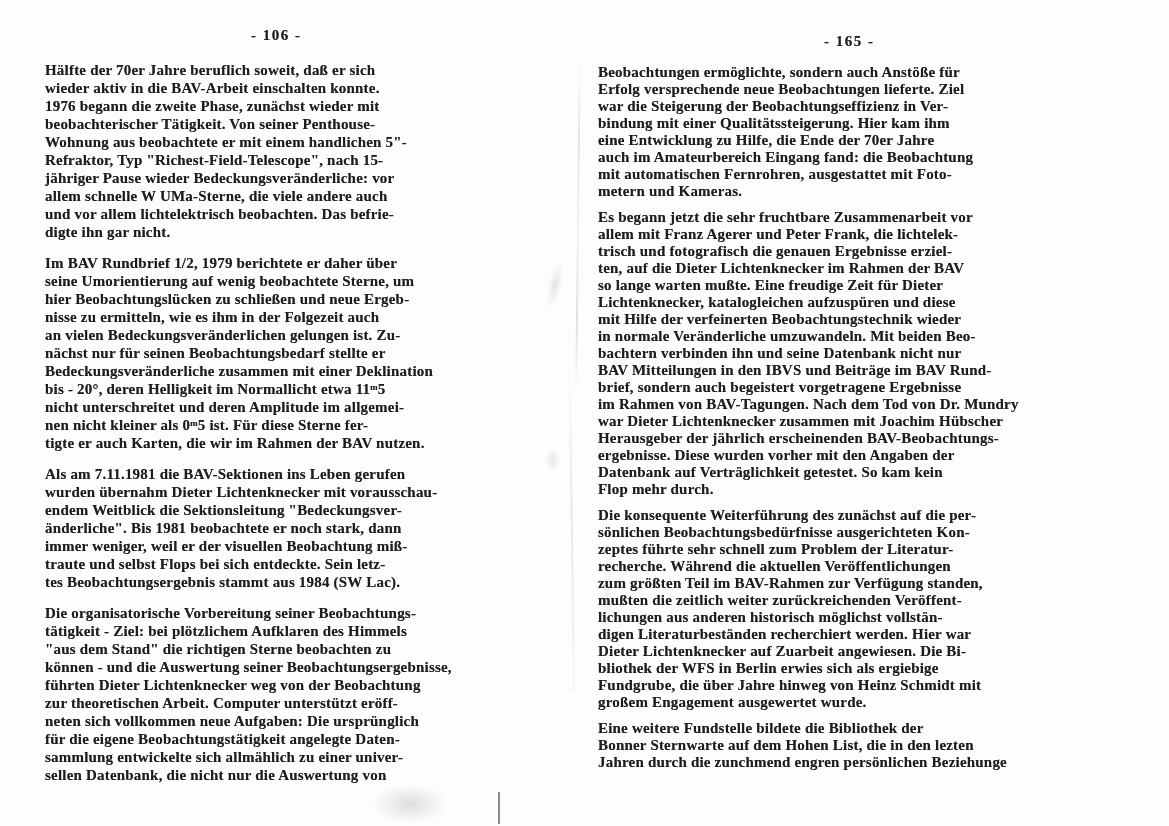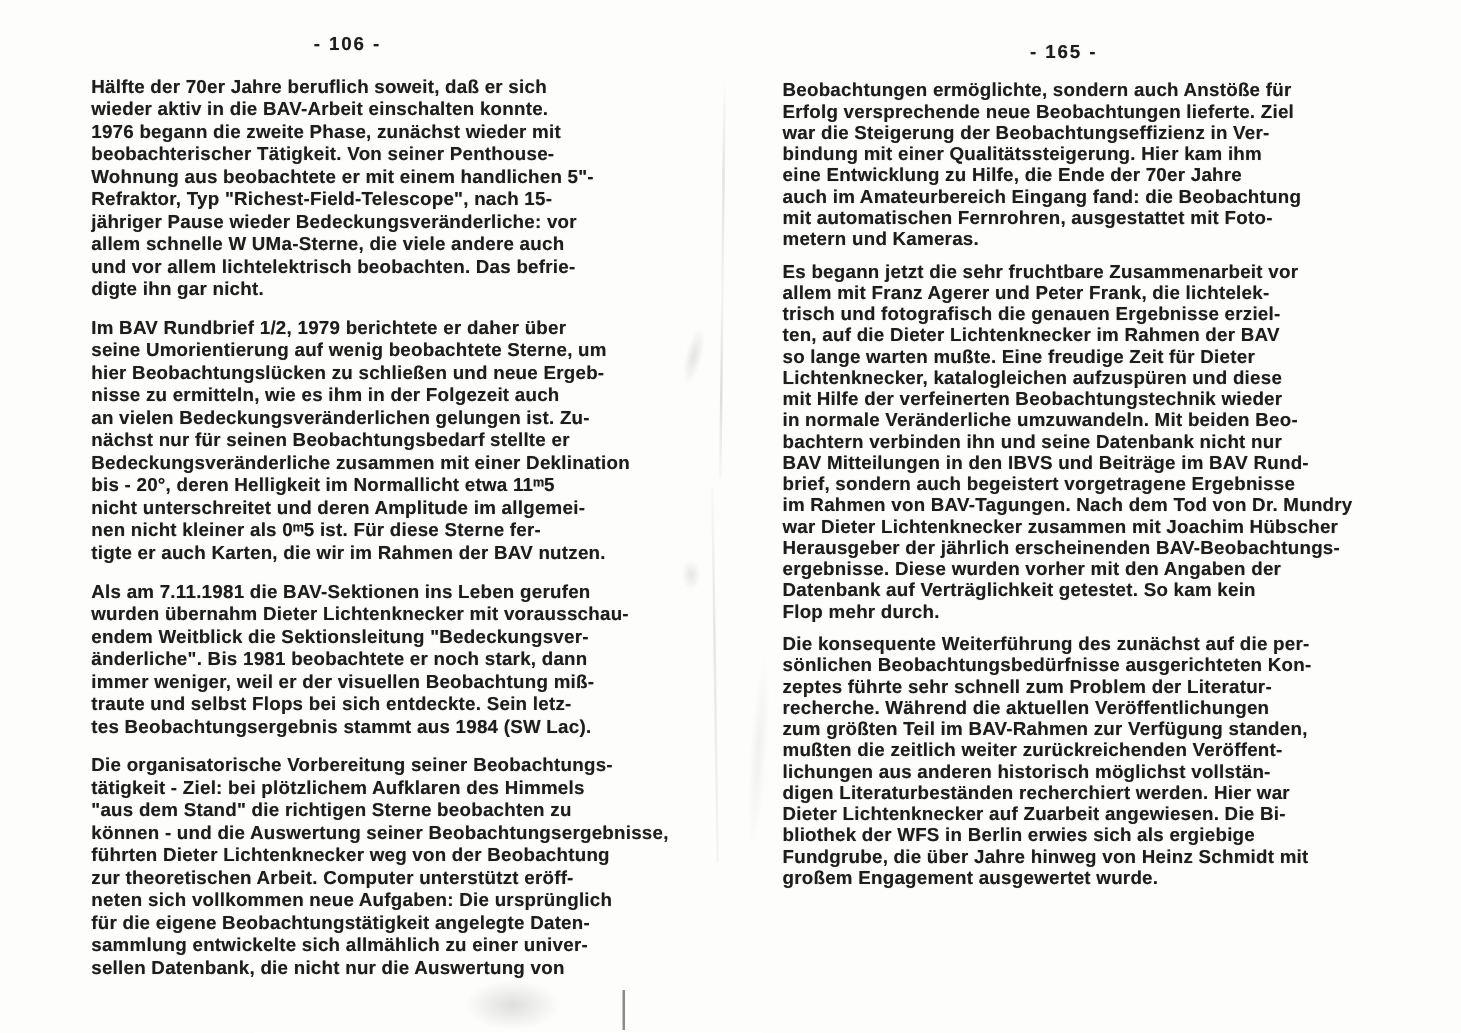--- a/index.html
+++ b/index.html
@@ -1,37 +1,37 @@
 <!DOCTYPE html>
 <html><head>
 <meta charset="utf-8">
 <style>
   html,body{margin:0;padding:0;background:#ffffff;}
   .scan{
     position:relative;
     width:1169px;height:826px;
     background:#fdfdfc;
     overflow:hidden;
-    font-family:Liberation Sans, sans-serif;
+    font-family:Liberation Serif, serif;
     color:#1d1d1d;
     font-weight:bold;
   }
   .page{position:absolute;top:0;}
   .page-left{left:45px;width:524px;}
   .page-right{left:598px;width:568px;}
   .page-num{
     position:absolute;
     font-size:15px;
     letter-spacing:1.5px;
     white-space:pre;
     text-shadow:0 0 0.6px rgba(25,25,25,0.5);
   }
   .page-left .page-num{left:206px;top:27px;}
   .page-right .page-num{left:226px;top:33px;}
-  .page-body{position:absolute;left:0;right:6px;margin-left:28px;}
+  .page-body{position:absolute;left:0;right:6px;}
   .page-left .page-body{top:61px;}
   .page-right .page-body{top:64px;}
   p.tw{
     white-space:pre-wrap;
     font-size:15px;
     margin:0 0 13px 0;
     letter-spacing:0.2px;
     text-shadow:0 0 0.6px rgba(25,25,25,0.5);
   }
   .page-left p.tw{line-height:18px;}
@@ -155,20 +155,23 @@
 zeptes führte sehr schnell zum Problem der Literatur-
 recherche. Während die aktuellen Veröffentlichungen
 zum größten Teil im BAV-Rahmen zur Verfügung standen,
 mußten die zeitlich weiter zurückreichenden Veröffent-
 lichungen aus anderen historisch möglichst vollstän-
 digen Literaturbeständen recherchiert werden. Hier war
 Dieter Lichtenknecker auf Zuarbeit angewiesen. Die Bi-
 bliothek der WFS in Berlin erwies sich als ergiebige
 Fundgrube, die über Jahre hinweg von Heinz Schmidt mit
 großem Engagement ausgewertet wurde.</p>
+      <p class="tw">Eine weitere Fundstelle bildete die Bibliothek der
+Bonner Sternwarte auf dem Hohen List, die in den lezten
+Jahren durch die zunchmend engren persönlichen Beziehunge</p>
     </div>
   </div>
 
   <div class="artifact gutter-line"></div>
   <div class="artifact gutter-line2"></div>
   <div class="artifact smudge-a"></div>
   <div class="artifact smudge-b"></div>
   <div class="artifact smudge-c"></div>
   <div class="artifact smudge-bottom"></div>
   <div class="artifact tick-bottom"></div>

